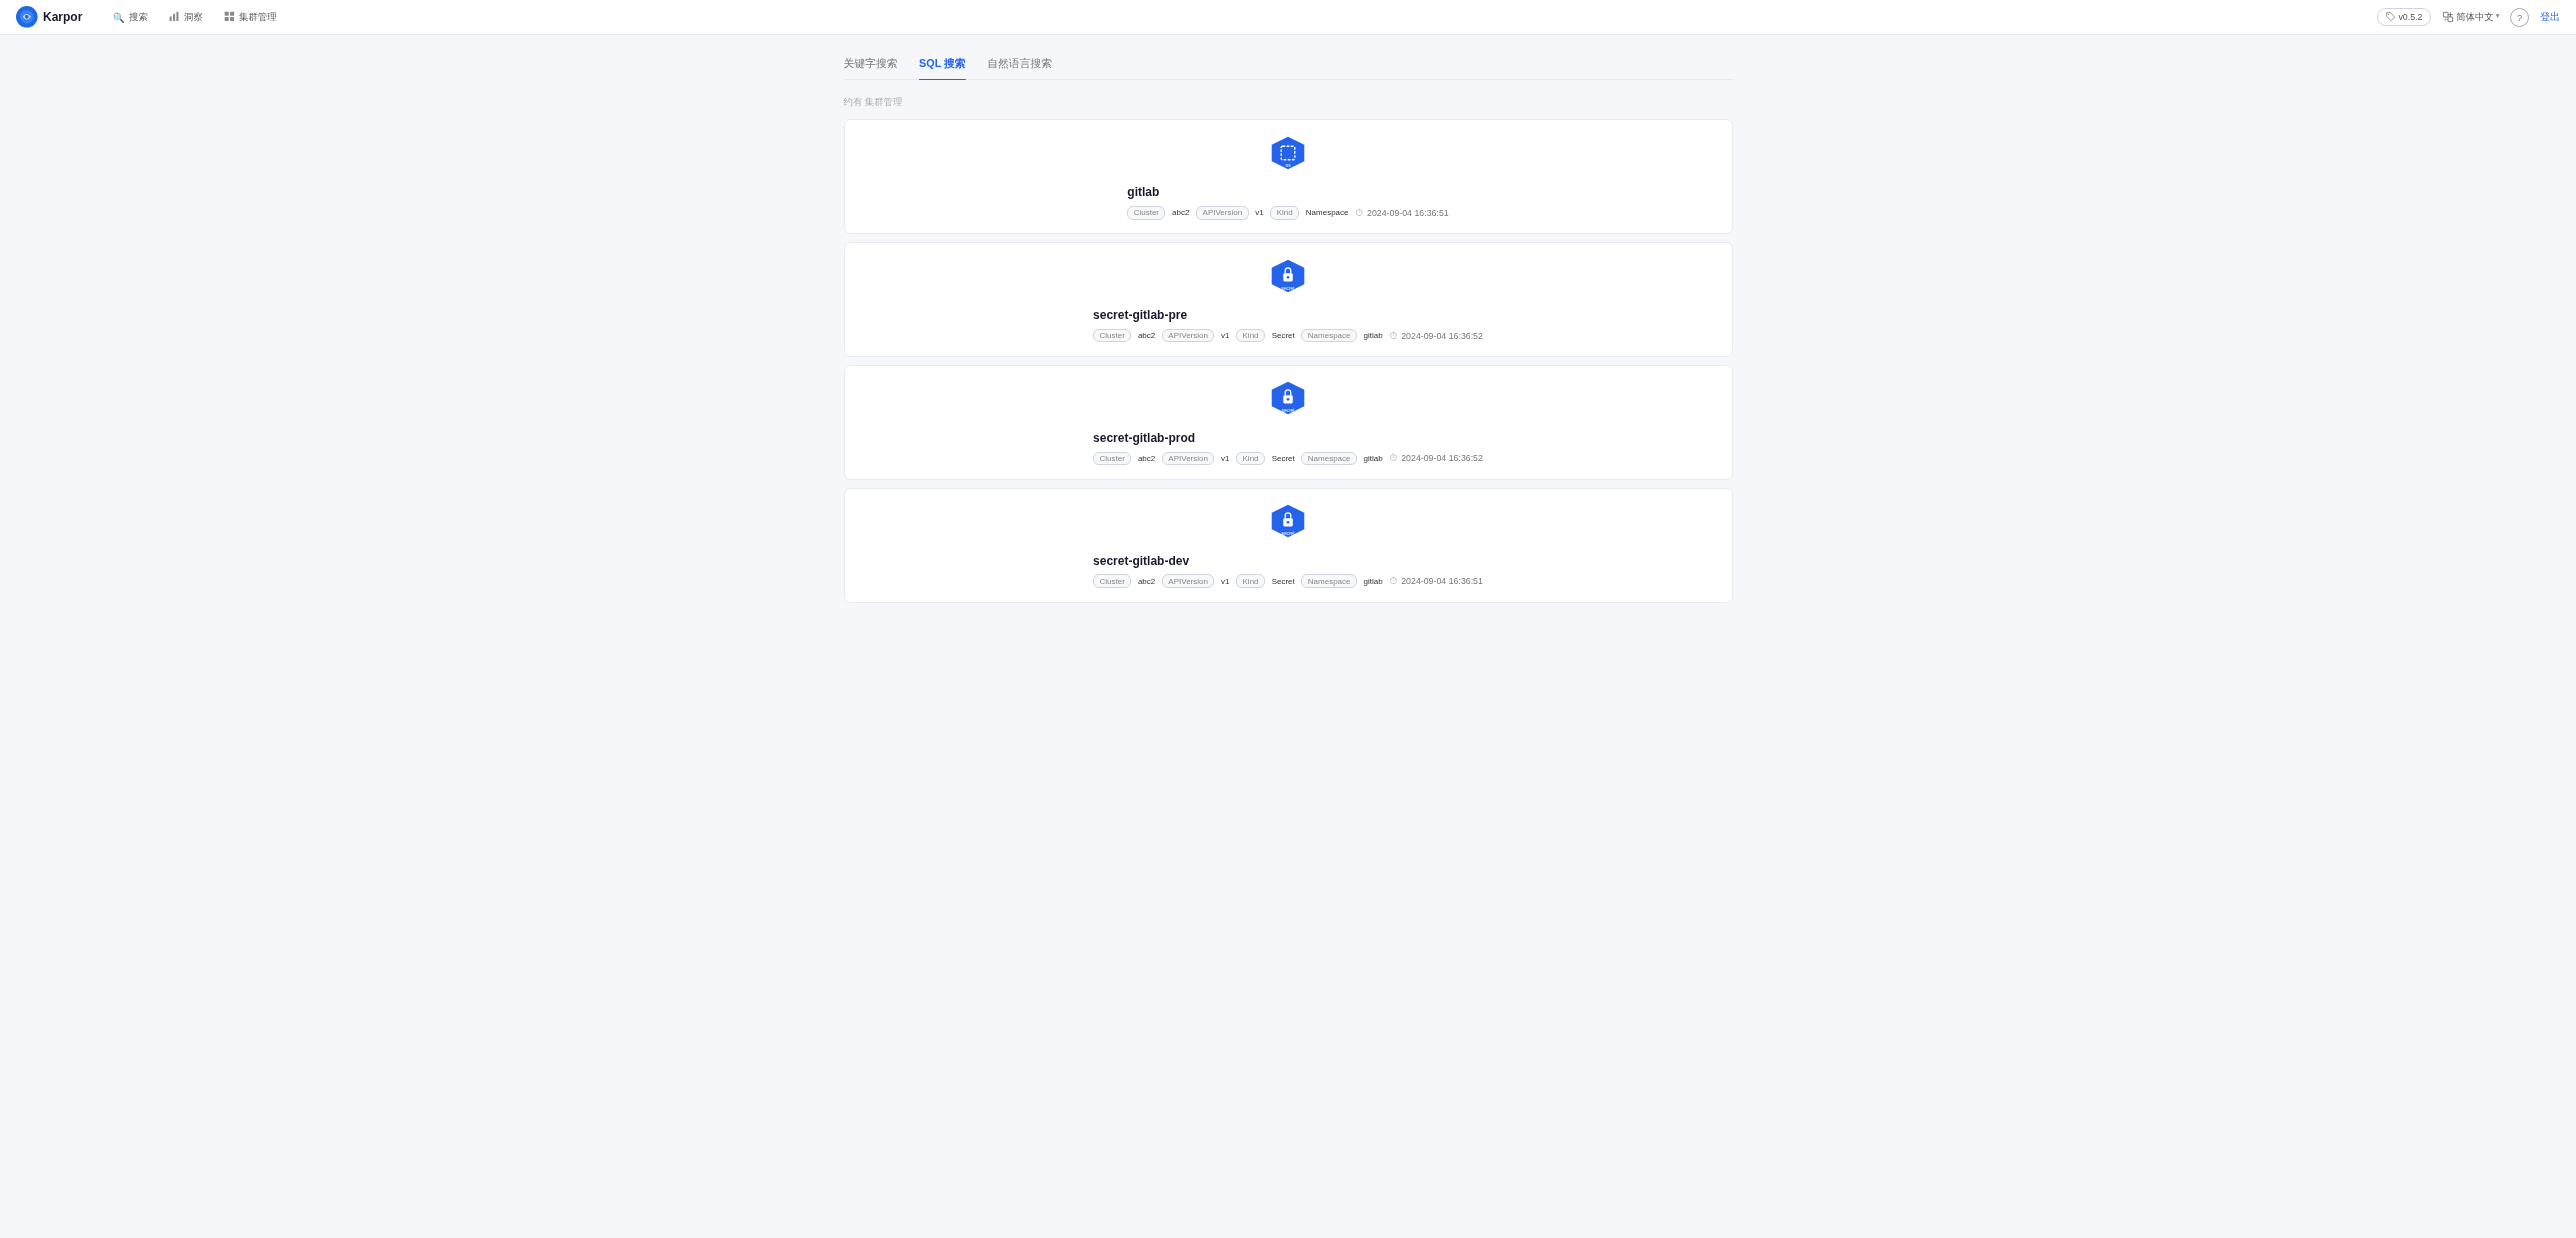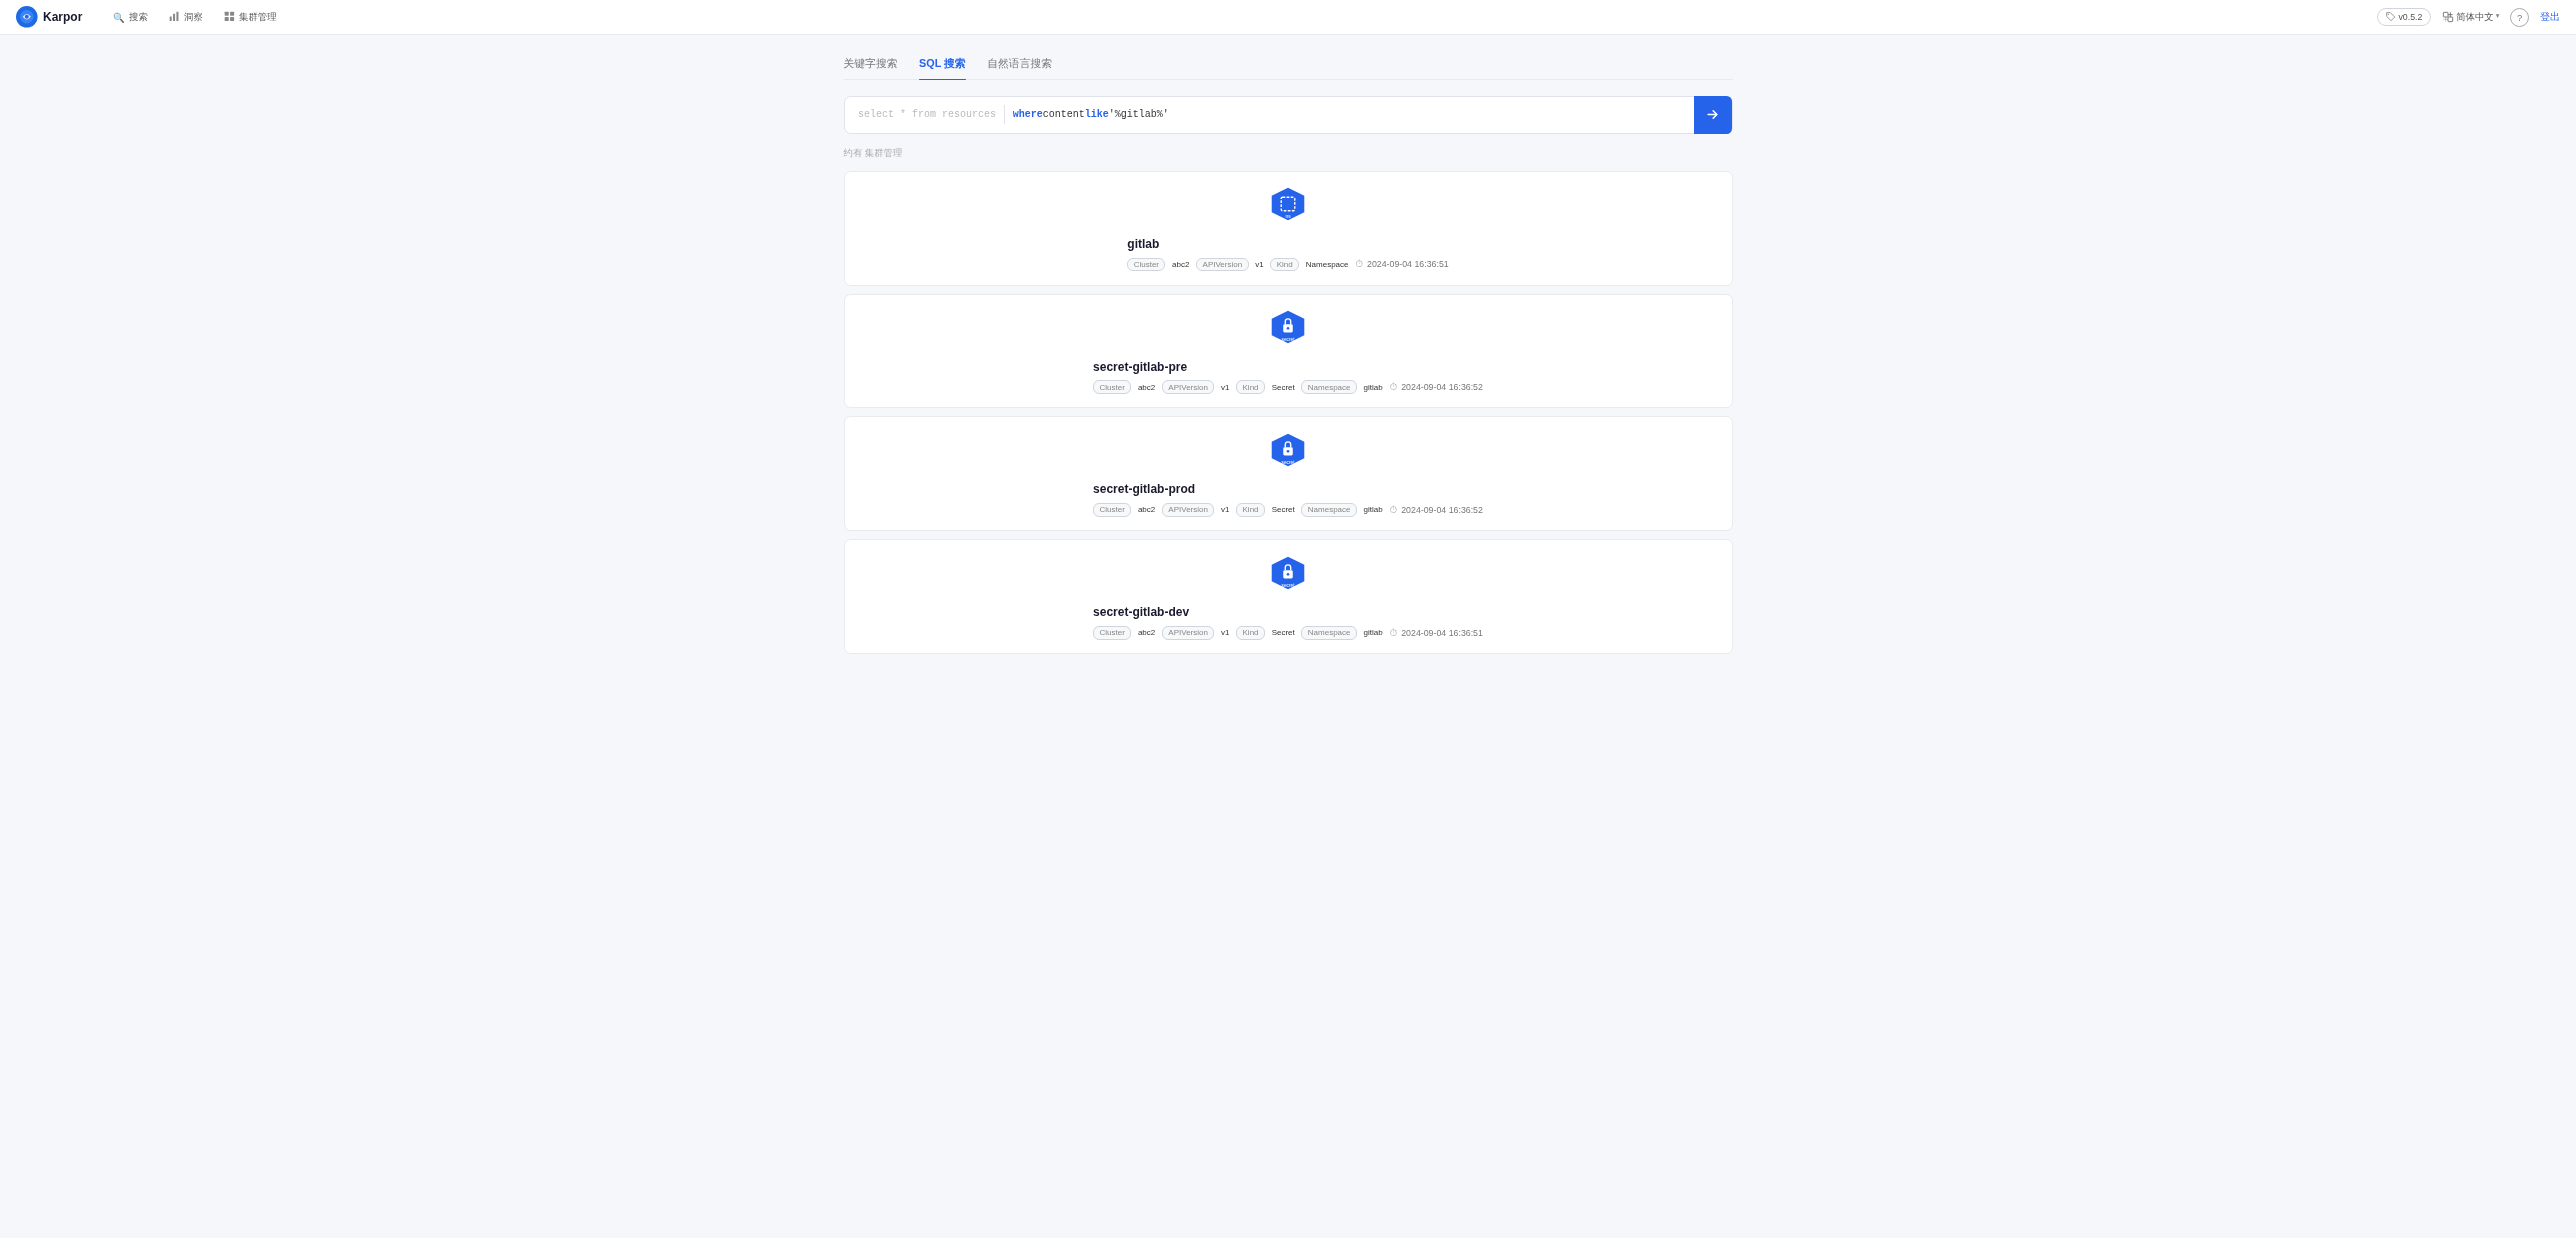--- a/index.html
+++ b/index.html
@@ -326,35 +326,20 @@
       <span>关键字搜索</span>
     </div>
     <div class="tab active">
       <span>SQL 搜索</span>
     </div>
     <div class="tab">
       <span>自然语言搜索</span>
     </div>
   </div>
 
-  <div class="search-bar-wrap">
-    <span class="search-prefix">select * from resources</span>
-    <div class="search-divider"></div>
-    <div class="search-input-area">
-      <span class="sql-where">where</span>
-      <span class="sql-field"> content</span>
-      <span class="sql-like"> like</span>
-      <span class="sql-value"> '%gitlab%'</span>
-    </div>
-    <button class="search-submit" title="搜索">
-      <svg viewBox="0 0 24 24" xmlns="http://www.w3.org/2000/svg">
-        <path d="M5 12h14M13 6l6 6-6 6" stroke="#fff" stroke-width="2.5" stroke-linecap="round" stroke-linejoin="round" fill="none"></path>
-      </svg>
-    </button>
-  </div>
 
   <div class="result-count">
     <span>约有 集群管理</span>
   </div>
 
   <div class="result-list">
 
     <div class="result-item">
       <div class="resource-icon">
         <svg width="38" height="38" viewBox="0 0 56 56" fill="none" xmlns="http://www.w3.org/2000/svg" style="font-size:14px">

